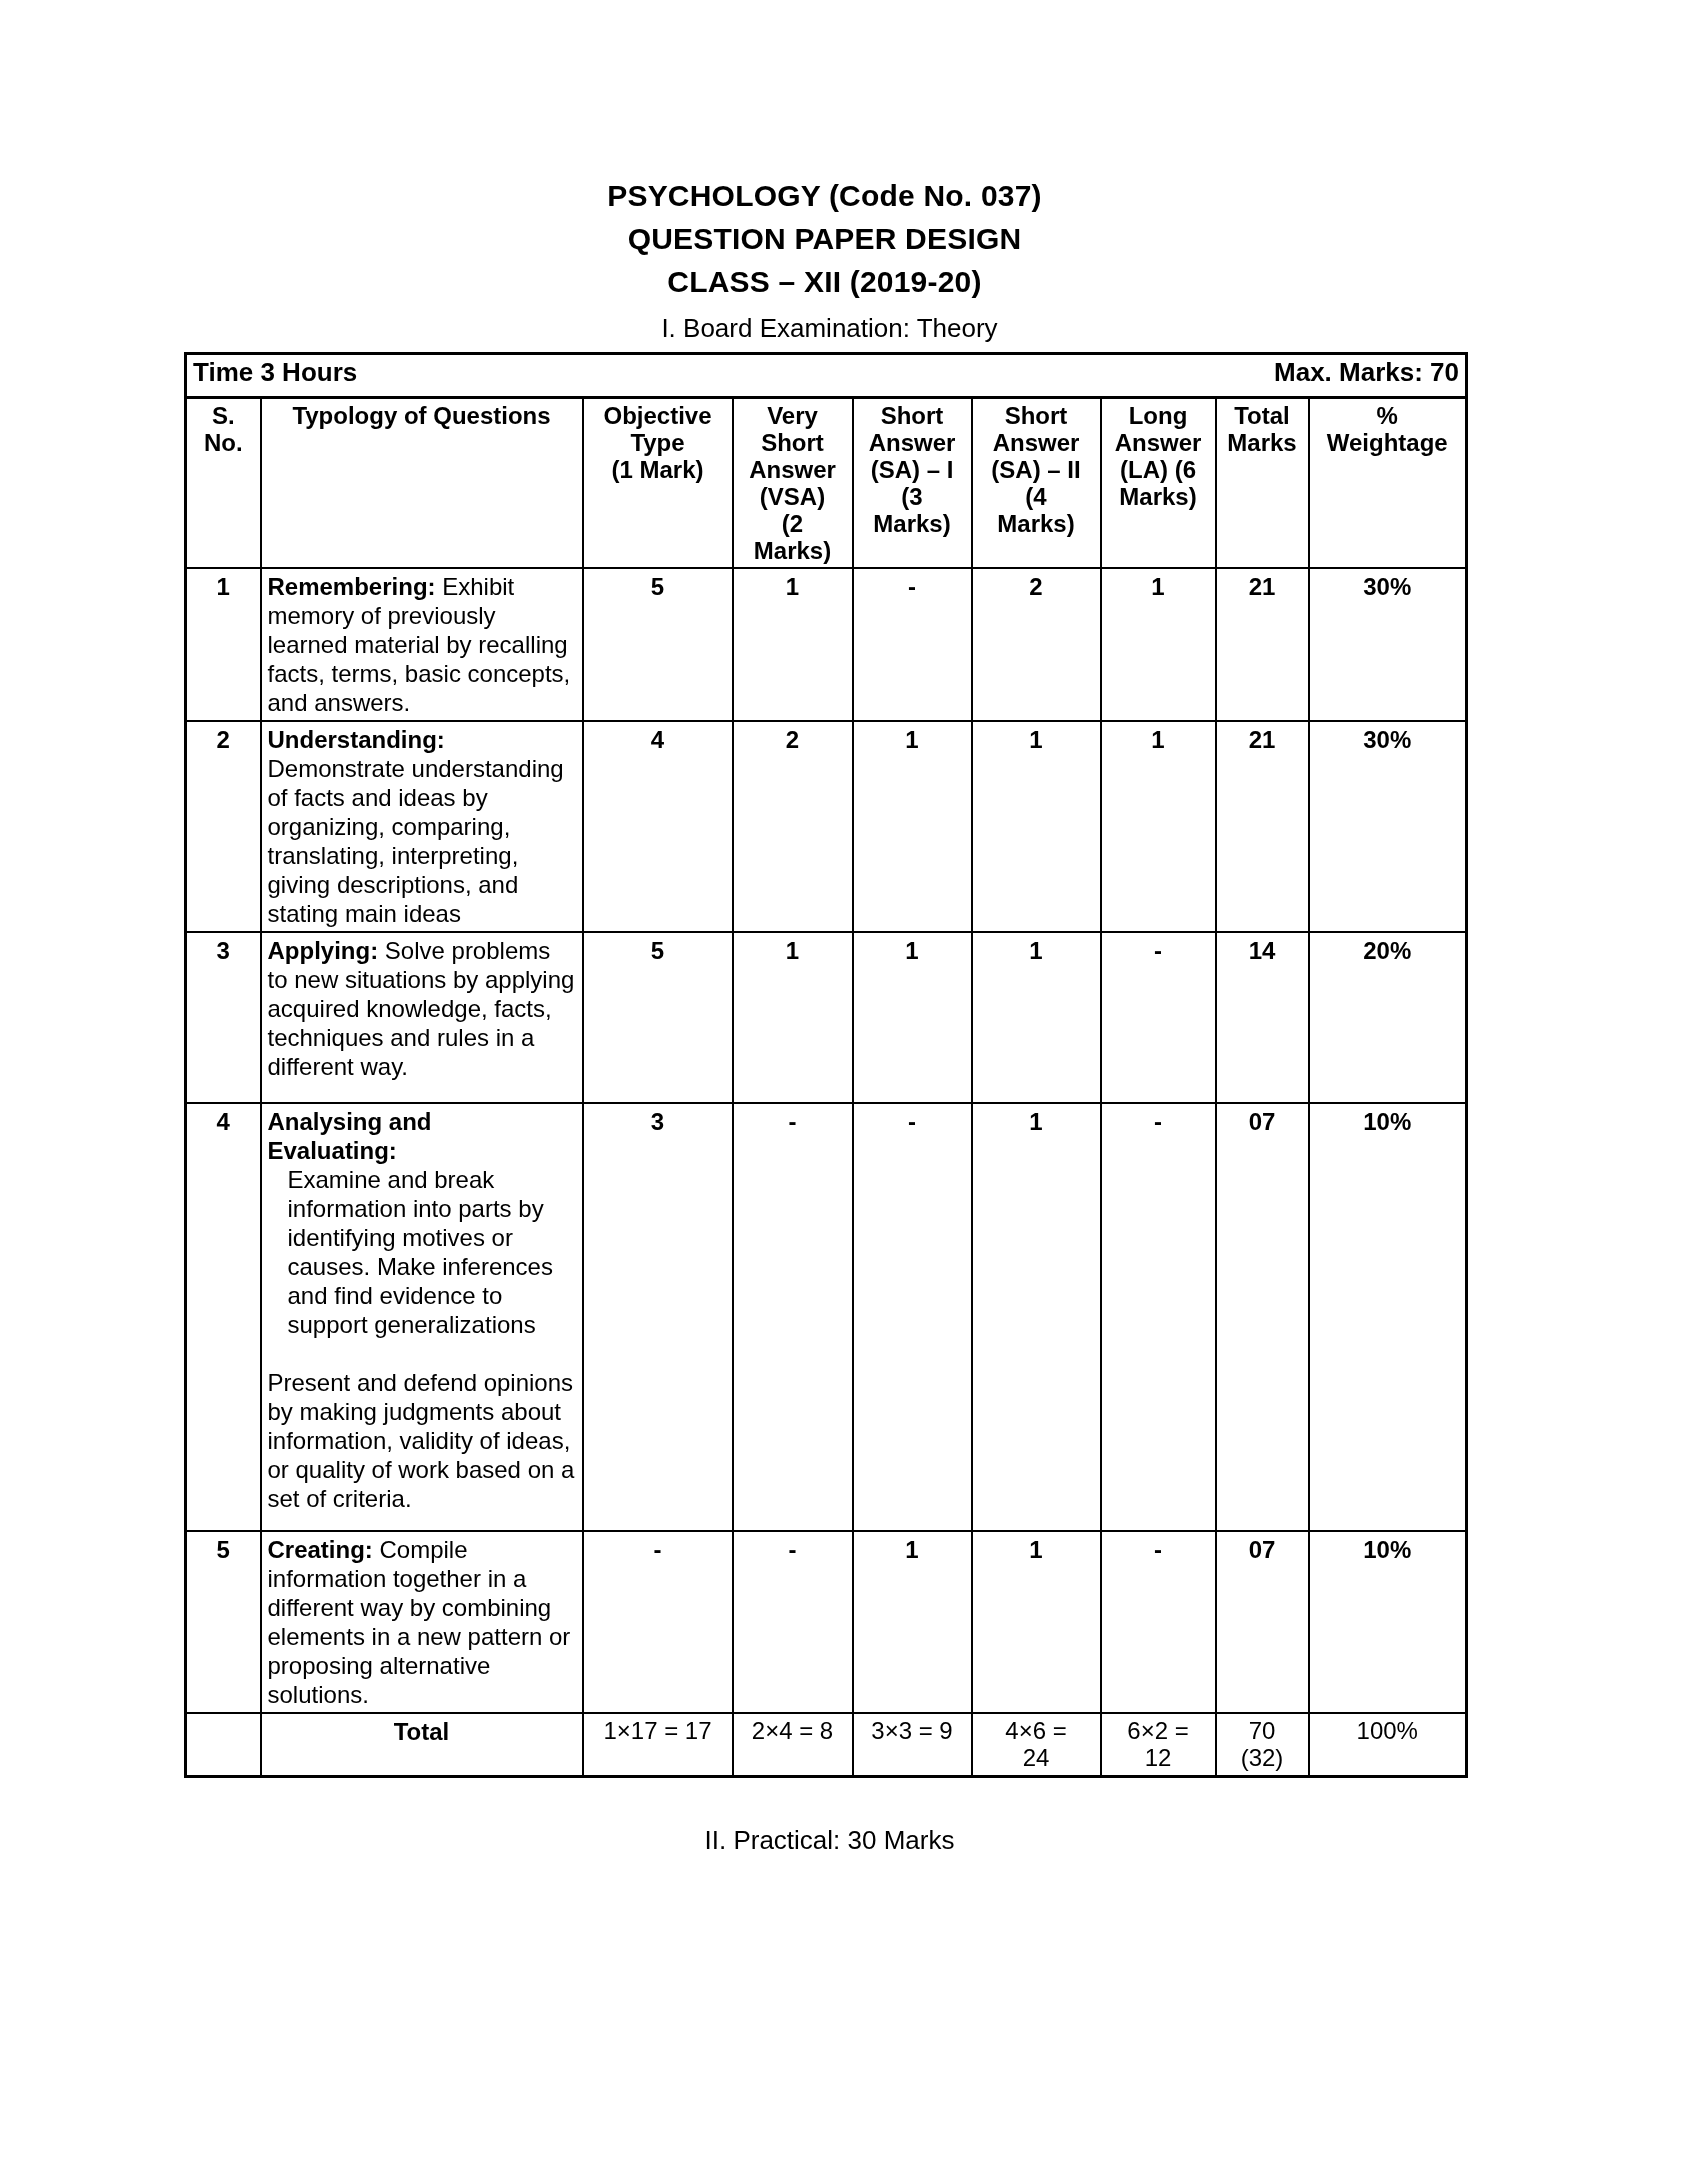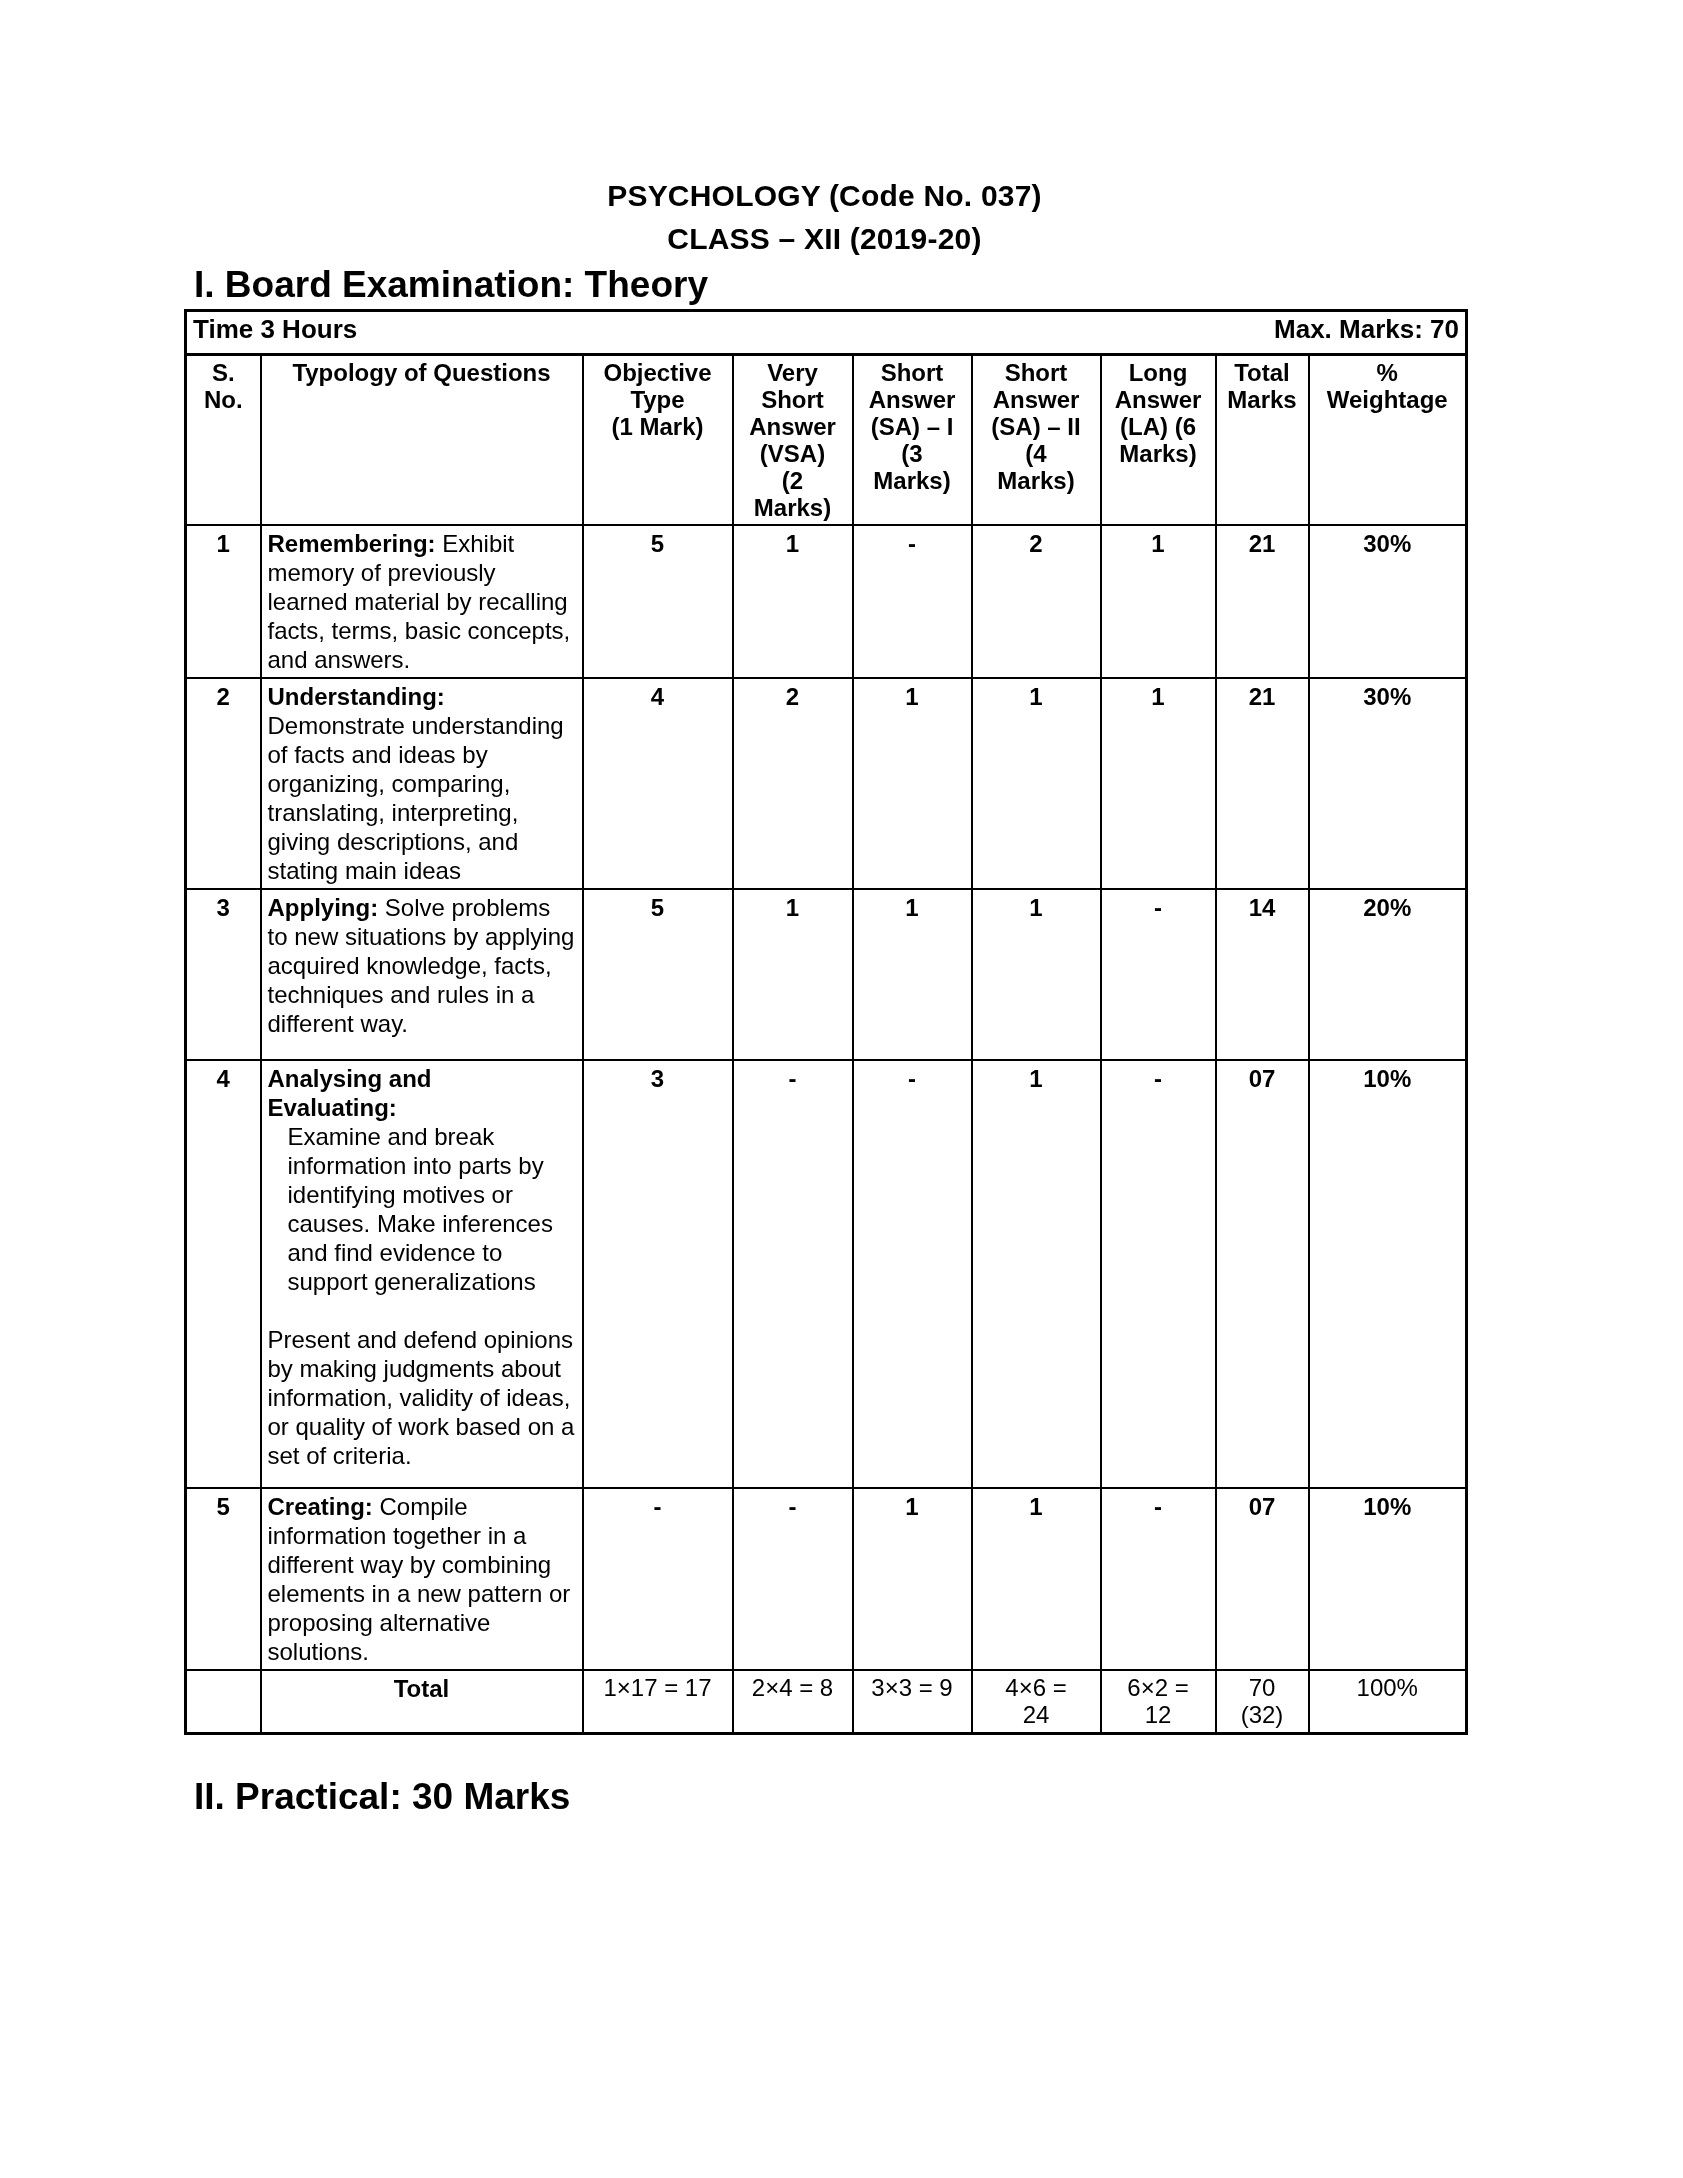--- a/index.html
+++ b/index.html
@@ -8,22 +8,23 @@
     font-family:"Liberation Sans","DejaVu Sans",sans-serif;
     color:#000;
     -webkit-font-smoothing:antialiased;
   }
   .content{position:absolute;left:184px;top:174px;width:1281px;}
   .title-block{
     text-align:center;font-weight:bold;font-size:30px;line-height:43px;
     letter-spacing:0.2px;
   }
   .section-heading{
-    font-weight:bold;font-size:37px;line-height:36px;
+    font-weight:normal;font-size:26px;line-height:36px;
     margin:7px 0 6px 10px;
+    text-align:center;
   }
   table.qpd{
     border-collapse:collapse;table-layout:fixed;width:1281px;
     font-size:24px;line-height:29px;
   }
   table.qpd td,table.qpd th{
     border:2px solid #000;
     padding:3px 6px;
     vertical-align:top;
     overflow:hidden;
@@ -54,20 +55,21 @@
   }
   td.total-label{font-weight:bold;text-align:center;vertical-align:top;padding-top:2px;}
 </style>
 </head>
 <body>
 
 <div class="content">
 
   <div class="title-block">
     <div>PSYCHOLOGY (Code No. 037)</div>
+    <div>QUESTION PAPER DESIGN</div>
     <div>CLASS – XII (2019-20)</div>
   </div>
 
   <div class="section-heading">I. Board Examination: Theory</div>
 
   <table class="qpd">
     <colgroup>
       <col style="width:75px">
         <col style="width:322px">
         <col style="width:150px">

